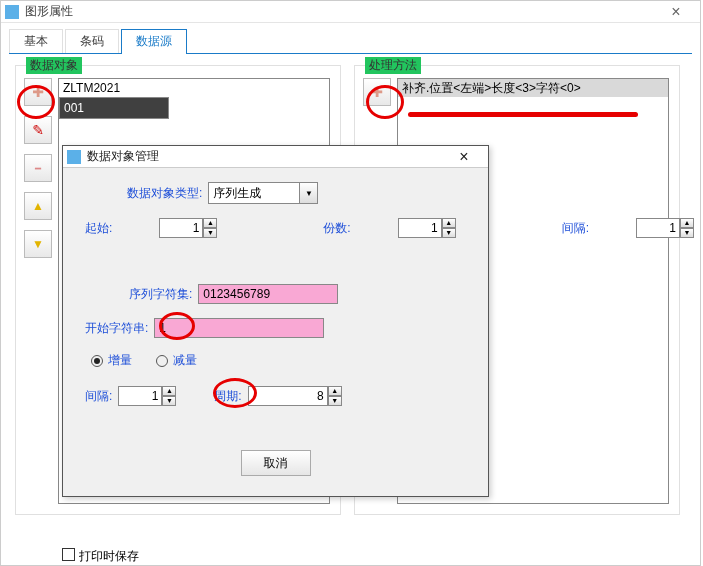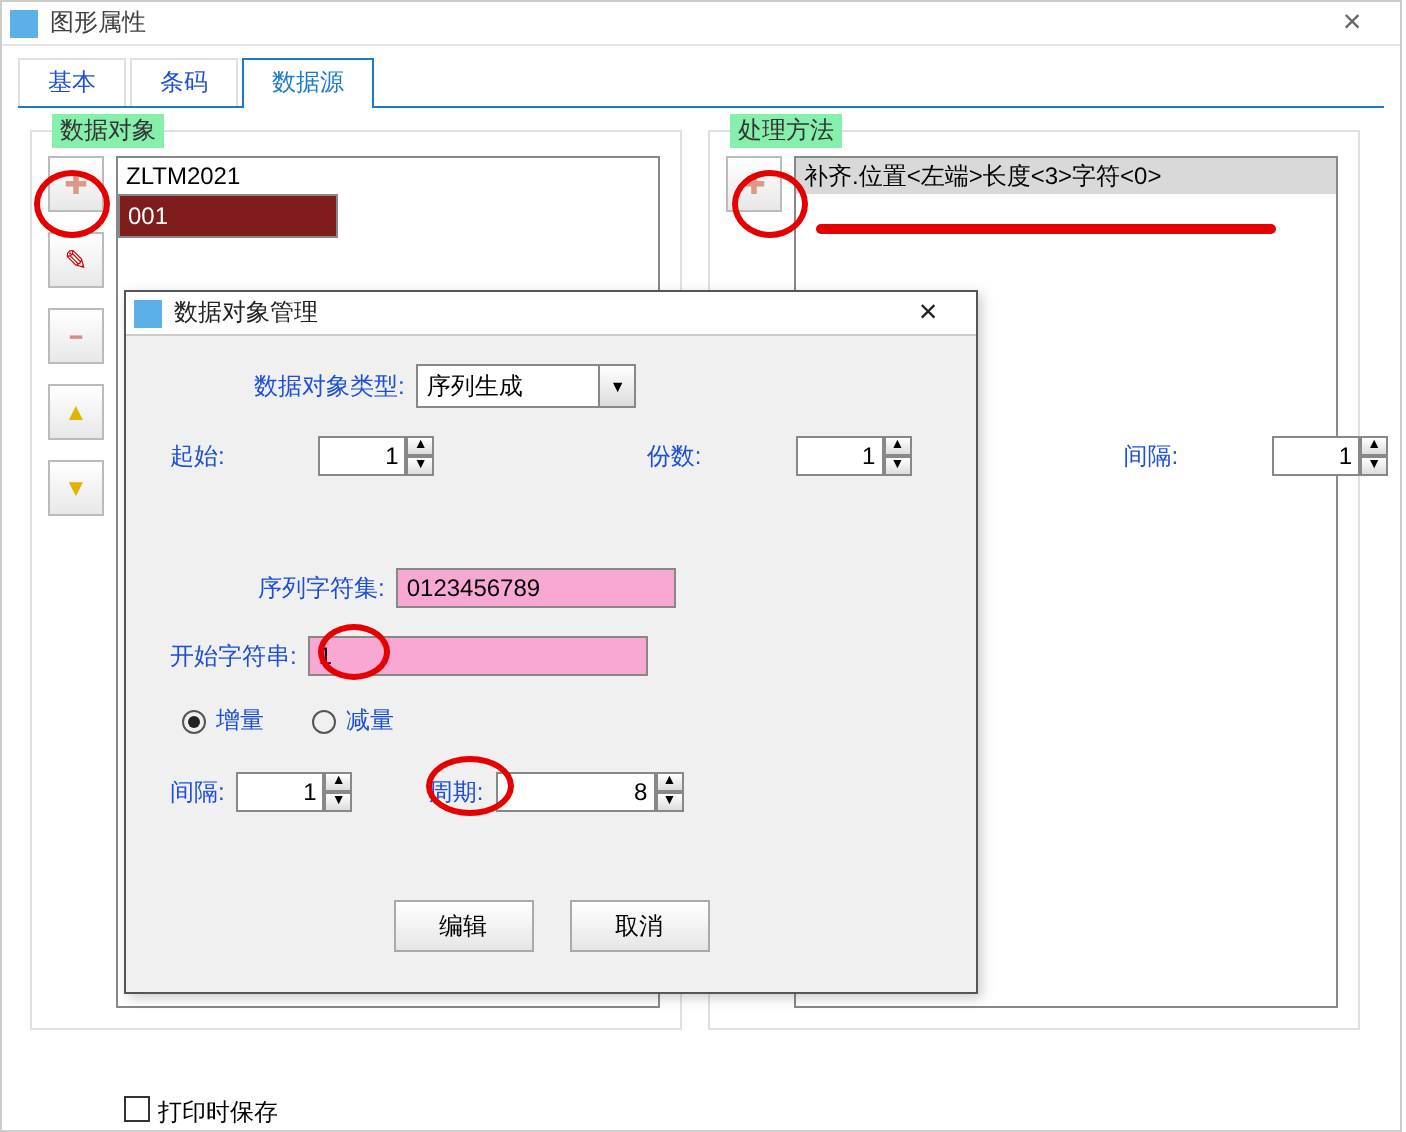--- a/index.html
+++ b/index.html
@@ -6,35 +6,35 @@
 body { margin: 0; background: #fff; width: 703px; height: 566px; overflow: hidden; position: relative; }
 
 .win { position: absolute; border: 1px solid #ccc; background: #fff; }
 .outer { left: 0; top: 0; width: 701px; height: 566px; }
 .titlebar { height: 22px; background: #fff; display: flex; align-items: center; padding: 0 4px; border-bottom: 1px solid #e5e5e5; }
 .titlebar .ticon { width: 14px; height: 14px; background: #5bb0e8; margin-right: 6px; display:inline-block; }
 .titlebar .title { flex: 1; color: #404040; }
 .titlebar .closex { width: 40px; text-align: center; color: #666; font-size: 16px; line-height: 16px; }
 
 .tabs { display: flex; padding: 6px 8px 0 8px; gap: 2px; position: relative; }
-.tab { border: 1px solid #e0e0e0; border-bottom: none; padding: 3px 14px 4px; background: #fff; color: #1d4ed8; }
+.tab { border: 1px solid #e0e0e0; border-bottom: none; padding: 3px 14px 4px; background: #fff; color: #404040; }
 .tab.active { color: #1a7bc8; border-color: #1a7bc8 #1a7bc8 #fff #1a7bc8; position: relative; z-index: 2; }
 .tabline { position:absolute; left:8px; right:8px; bottom:0; height:1px; background:#1a7bc8; }
 
 .body { position: relative; padding: 10px 14px; }
 
 .group { border: 1px solid #e0e0e0; position: absolute; background: #fff; }
 .group-l { padding-top: 14px; }
-.group-label { position: absolute; top: -9px; left: 10px; background: #86efac; padding: 0 4px; color: #333; }
+.group-label { position: absolute; top: -9px; left: 10px; background: #22c55e; padding: 0 4px; color: #333; }
 .g-data { left: 14px; top: 12px; width: 326px; height: 450px; }
 .g-proc { left: 353px; top: 12px; width: 326px; height: 450px; }
 
 .list { position: absolute; left: 42px; top: 12px; right: 10px; height: 426px; border: 1px solid #888; background: #fff; overflow: hidden; }
 .list-row { height: 18px; line-height: 18px; padding: 0 4px; }
-.list-row.sel { background: #7f1d1d; color: #fff; }
+.list-row.sel { background: #404040; color: #fff; }
 
 .toolcol { position: absolute; left: 8px; top: 12px; width: 30px; display: flex; flex-direction: column; gap: 10px; }
 .tbtn { width: 28px; height: 28px; border: 1px solid #bbb; background: linear-gradient(#fff,#e8e8e8); display: flex; align-items: center; justify-content: center; }
 .ico-plus::before { content:"✚"; color:#d98; font-size:14px; }
 .ico-wand::before { content:"✎"; color:#c00; font-size:14px; }
 .ico-minus::before { content:"━"; color:#d88; font-size:10px; }
 .ico-up::before { content:"▲"; color:#e2b400; font-size:12px; }
 .ico-down::before { content:"▼"; color:#e2b400; font-size:12px; }
 
 .proc-item { position:absolute; left:42px; right:10px; top:12px; height:18px; line-height:18px; padding:0 4px; background:#d9d9d9; }
@@ -213,20 +213,19 @@
       <div class="spin">
           <input style="width: 80px;" value="8">
           <div class="spinbtns">
             <div>▲</div>
             <div>▼</div>
           </div>
         </div>
     </div>
 
     <div class="btnrow">
-      <div class="btn">编辑</div>
       <div class="btn">取消</div>
     </div>
 
     <div class="ann" style="left:96px; top:144px; width:36px; height:28px;"></div>
     <div class="ann" style="left:150px; top:210px; width:44px; height:30px;"></div>
   </div>
 </div>
 
 </body></html>

